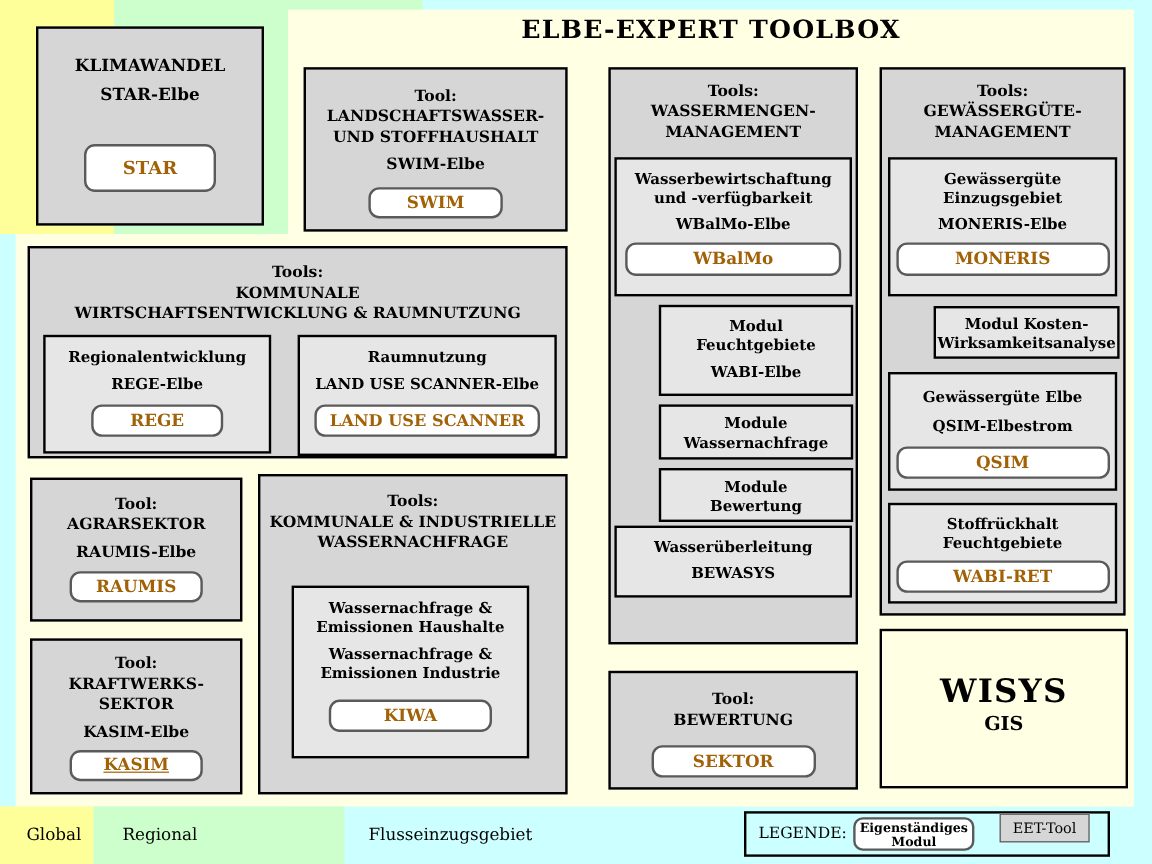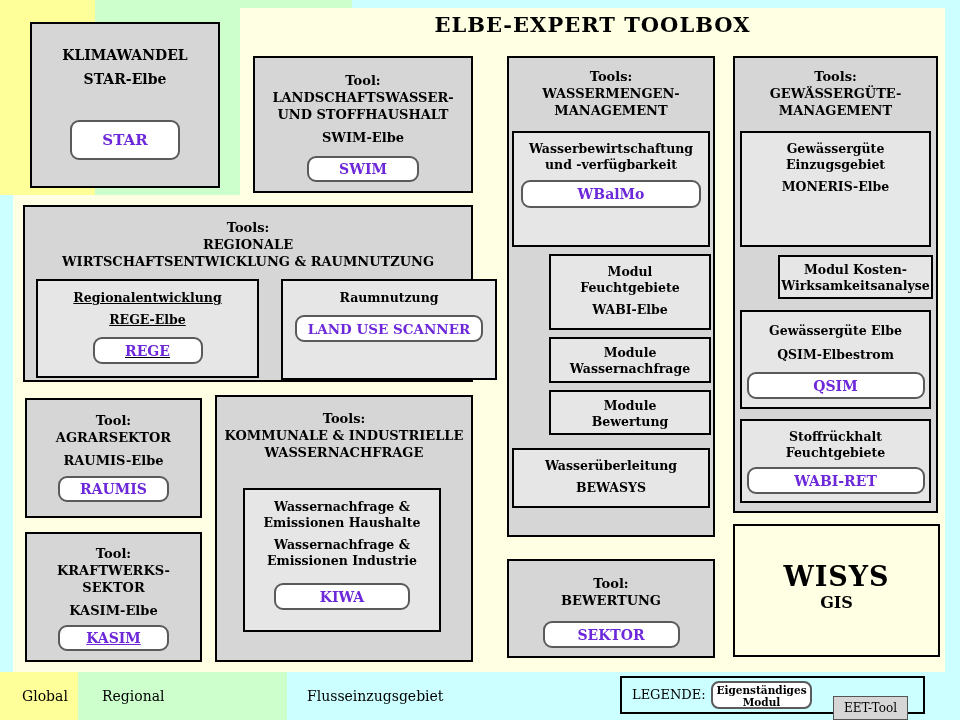--- a/index.html
+++ b/index.html
@@ -20,21 +20,21 @@
     text-align:center; font-weight:bold; font-size:13px; line-height:17px;
     box-sizing:border-box;
   }
   .subbox{
     position:absolute; background:var(--subbox); border:2px solid var(--border);
     text-align:center; font-weight:bold; font-size:12.5px; line-height:16px;
     box-sizing:border-box;
   }
   .btn{
     display:block; background:var(--button); border:2px solid #5a5a5a; border-radius:9px;
-    font-weight:bold; font-size:14px; color:#6d28d9; text-align:center;
+    font-weight:bold; font-size:14px; color:#a16207; text-align:center;
     box-sizing:border-box; margin:0 auto; padding:0;
     font-family:"DejaVu Serif","Liberation Serif",serif;
   }
   .title{
     position:absolute; left:240px; top:12px; width:705px; text-align:center;
     font-size:21px; font-weight:bold; letter-spacing:1px;
   }
   .model{margin-top:6px;}
   .footer-label{position:absolute; top:672px; height:48px; line-height:48px; font-size:14px;}
   .legend{
@@ -66,29 +66,30 @@
   <div class="box" style="left:253px;top:56px;width:220px;height:137px;padding-top:14px;">
     <div>Tool:</div>
     <div>LANDSCHAFTSWASSER-</div>
     <div>UND STOFFHAUSHALT</div>
     <div class="model">SWIM-Elbe</div>
     <button class="btn" style="width:112px;height:26px;margin-top:10px;">SWIM</button>
   </div>
 
   <div class="box" style="left:23px;top:205px;width:450px;height:177px;padding-top:12px;">
     <div>Tools:</div>
-    <div>REGIONALE</div>
+    <div>KOMMUNALE</div>
     <div>WIRTSCHAFTSENTWICKLUNG &amp; RAUMNUTZUNG</div>
-    <div class="subbox" style="left:11px;top:72px;width:223px;height:99px;padding-top:9px;text-decoration:underline;">
+    <div class="subbox" style="left:11px;top:72px;width:190px;height:99px;padding-top:9px;">
       <div>Regionalentwicklung</div>
       <div class="model">REGE-Elbe</div>
       <button class="btn" style="width:110px;height:27px;margin-top:9px;">REGE</button>
     </div>
-    <div class="subbox" style="left:223px;top:72px;width:216px;height:101px;padding-top:9px;margin-left:33px;">
+    <div class="subbox" style="left:223px;top:72px;width:216px;height:101px;padding-top:9px;">
       <div>Raumnutzung</div>
+      <div class="model">LAND USE SCANNER-Elbe</div>
       <button class="btn" style="width:188px;height:27px;margin-top:9px;font-size:13.5px;">LAND USE SCANNER</button>
     </div>
   </div>
 
   <div class="box" style="left:25px;top:398px;width:177px;height:120px;padding-top:12px;">
     <div>Tool:</div>
     <div>AGRARSEKTOR</div>
     <div class="model">RAUMIS-Elbe</div>
     <button class="btn" style="width:111px;height:26px;margin-top:7px;">RAUMIS</button>
   </div>
@@ -114,55 +115,57 @@
     </div>
   </div>
 
   <div class="box" style="left:507px;top:56px;width:208px;height:481px;padding-top:10px;">
     <div>Tools:</div>
     <div>WASSERMENGEN-</div>
     <div>MANAGEMENT</div>
     <div class="subbox" style="left:3px;top:73px;width:198px;height:116px;padding-top:8px;">
       <div>Wasserbewirtschaftung</div>
       <div>und -verfügbarkeit</div>
+      <div class="model">WBalMo-Elbe</div>
       <button class="btn" style="width:180px;height:28px;margin-top:7px;">WBalMo</button>
     </div>
     <div class="subbox" style="left:40px;top:196px;width:162px;height:76px;padding-top:8px;">
       <div>Modul</div>
       <div>Feuchtgebiete</div>
       <div class="model">WABI-Elbe</div>
     </div>
     <div class="subbox" style="left:40px;top:279px;width:162px;height:46px;padding-top:6px;">
       <div>Module</div>
       <div>Wassernachfrage</div>
     </div>
     <div class="subbox" style="left:40px;top:332px;width:162px;height:45px;padding-top:6px;">
       <div>Module</div>
       <div>Bewertung</div>
     </div>
-    <div class="subbox" style="left:3px;top:390px;width:198px;height:60px;padding-top:8px;">
+    <div class="subbox" style="left:3px;top:380px;width:198px;height:60px;padding-top:8px;">
       <div>Wasserüberleitung</div>
       <div class="model">BEWASYS</div>
     </div>
   </div>
 
   <div class="box" style="left:507px;top:559px;width:208px;height:99px;padding-top:14px;">
     <div>Tool:</div>
     <div>BEWERTUNG</div>
     <button class="btn" style="width:137px;height:27px;margin-top:12px;">SEKTOR</button>
   </div>
 
   <div class="box" style="left:733px;top:56px;width:205px;height:457px;padding-top:10px;">
     <div>Tools:</div>
     <div>GEWÄSSERGÜTE-</div>
     <div>MANAGEMENT</div>
     <div class="subbox" style="left:5px;top:73px;width:191px;height:116px;padding-top:8px;">
       <div>Gewässergüte</div>
       <div>Einzugsgebiet</div>
       <div class="model">MONERIS-Elbe</div>
+      <button class="btn" style="width:178px;height:28px;margin-top:7px;">MONERIS</button>
     </div>
     <div class="subbox" style="left:43px;top:197px;width:155px;height:44px;padding-top:5px;">
       <div>Modul Kosten-</div>
       <div>Wirksamkeitsanalyse</div>
     </div>
     <div class="subbox" style="left:5px;top:252px;width:191px;height:99px;padding-top:11px;">
       <div>Gewässergüte Elbe</div>
       <div class="model" style="margin-top:8px;">QSIM-Elbestrom</div>
       <button class="btn" style="width:178px;height:27px;margin-top:9px;">QSIM</button>
     </div>
@@ -183,17 +186,17 @@
   <div class="footer-label" style="left:307px;">Flusseinzugsgebiet</div>
 
   <div class="legend">
     <div style="position:absolute;left:10px;top:0;height:34px;line-height:34px;font-size:13px;">LEGENDE:</div>
     <div style="position:absolute;left:89px;top:3px;width:101px;height:28px;background:var(--button);
                 border:2px solid #5a5a5a;border-radius:8px;box-sizing:border-box;text-align:center;
                 font-size:10.5px;line-height:12px;padding-top:1px;font-weight:bold;">
       <div>Eigenständiges</div>
       <div>Modul</div>
     </div>
-    <div style="position:absolute;left:211px;top:18px;width:75px;height:24px;background:var(--box);
+    <div style="position:absolute;left:211px;top:0;width:75px;height:24px;background:var(--box);
                 border:1px solid #555;box-sizing:border-box;text-align:center;font-size:12px;line-height:22px;">EET-Tool</div>
   </div>
 
 </div>
 
 </body></html>

